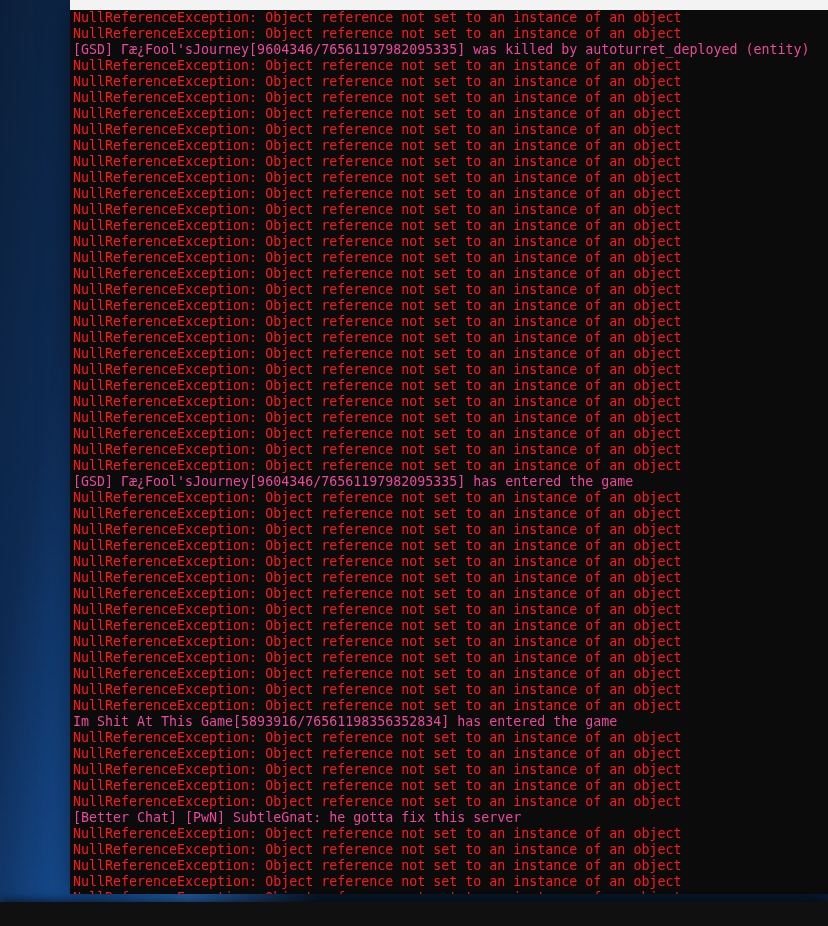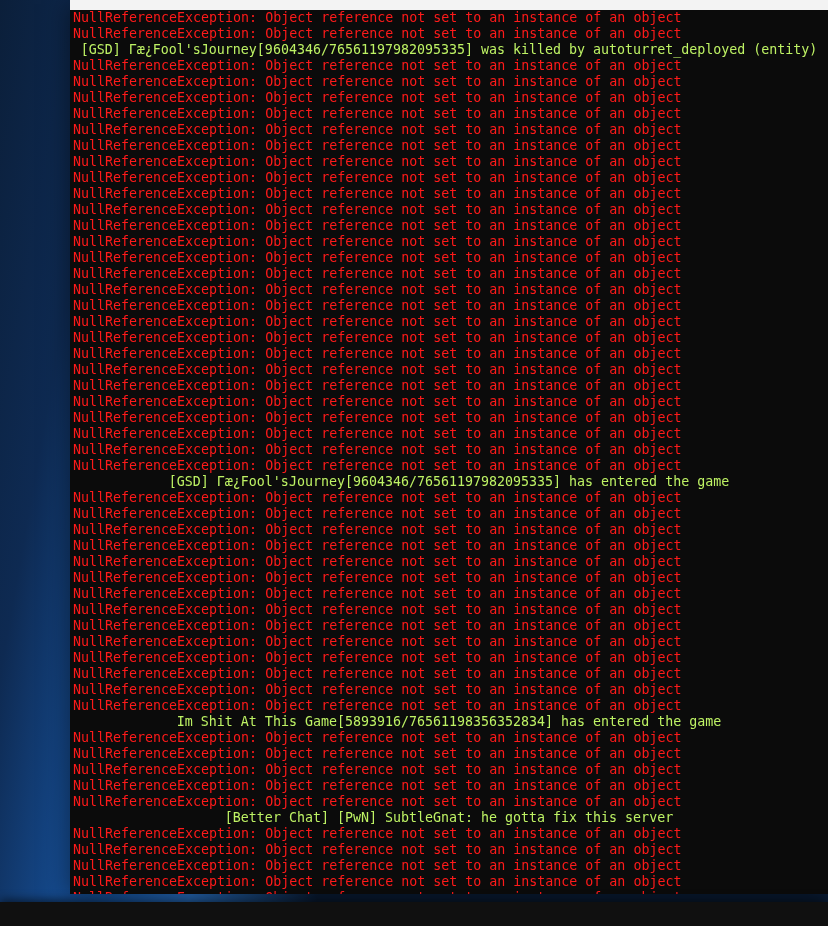--- a/index.html
+++ b/index.html
@@ -46,21 +46,21 @@
     left: 0;
     right: 0;
     bottom: 0;
     background: #0b0b0b;
     overflow: hidden;
     padding: 0 3px;
     white-space: pre;
   }
   .line { display: block; }
   .err  { color: #ff1a1a; }
-  .info { color: #bef264; text-align: center; }
+  .info { color: #ec4899; }
   .taskbar {
     position: absolute;
     left: 0;
     right: 0;
     bottom: 0;
     height: 24px;
     background: #101010;
     box-shadow: 0 -2px 10px rgba(0,0,0,0.6);
   }
 </style>

